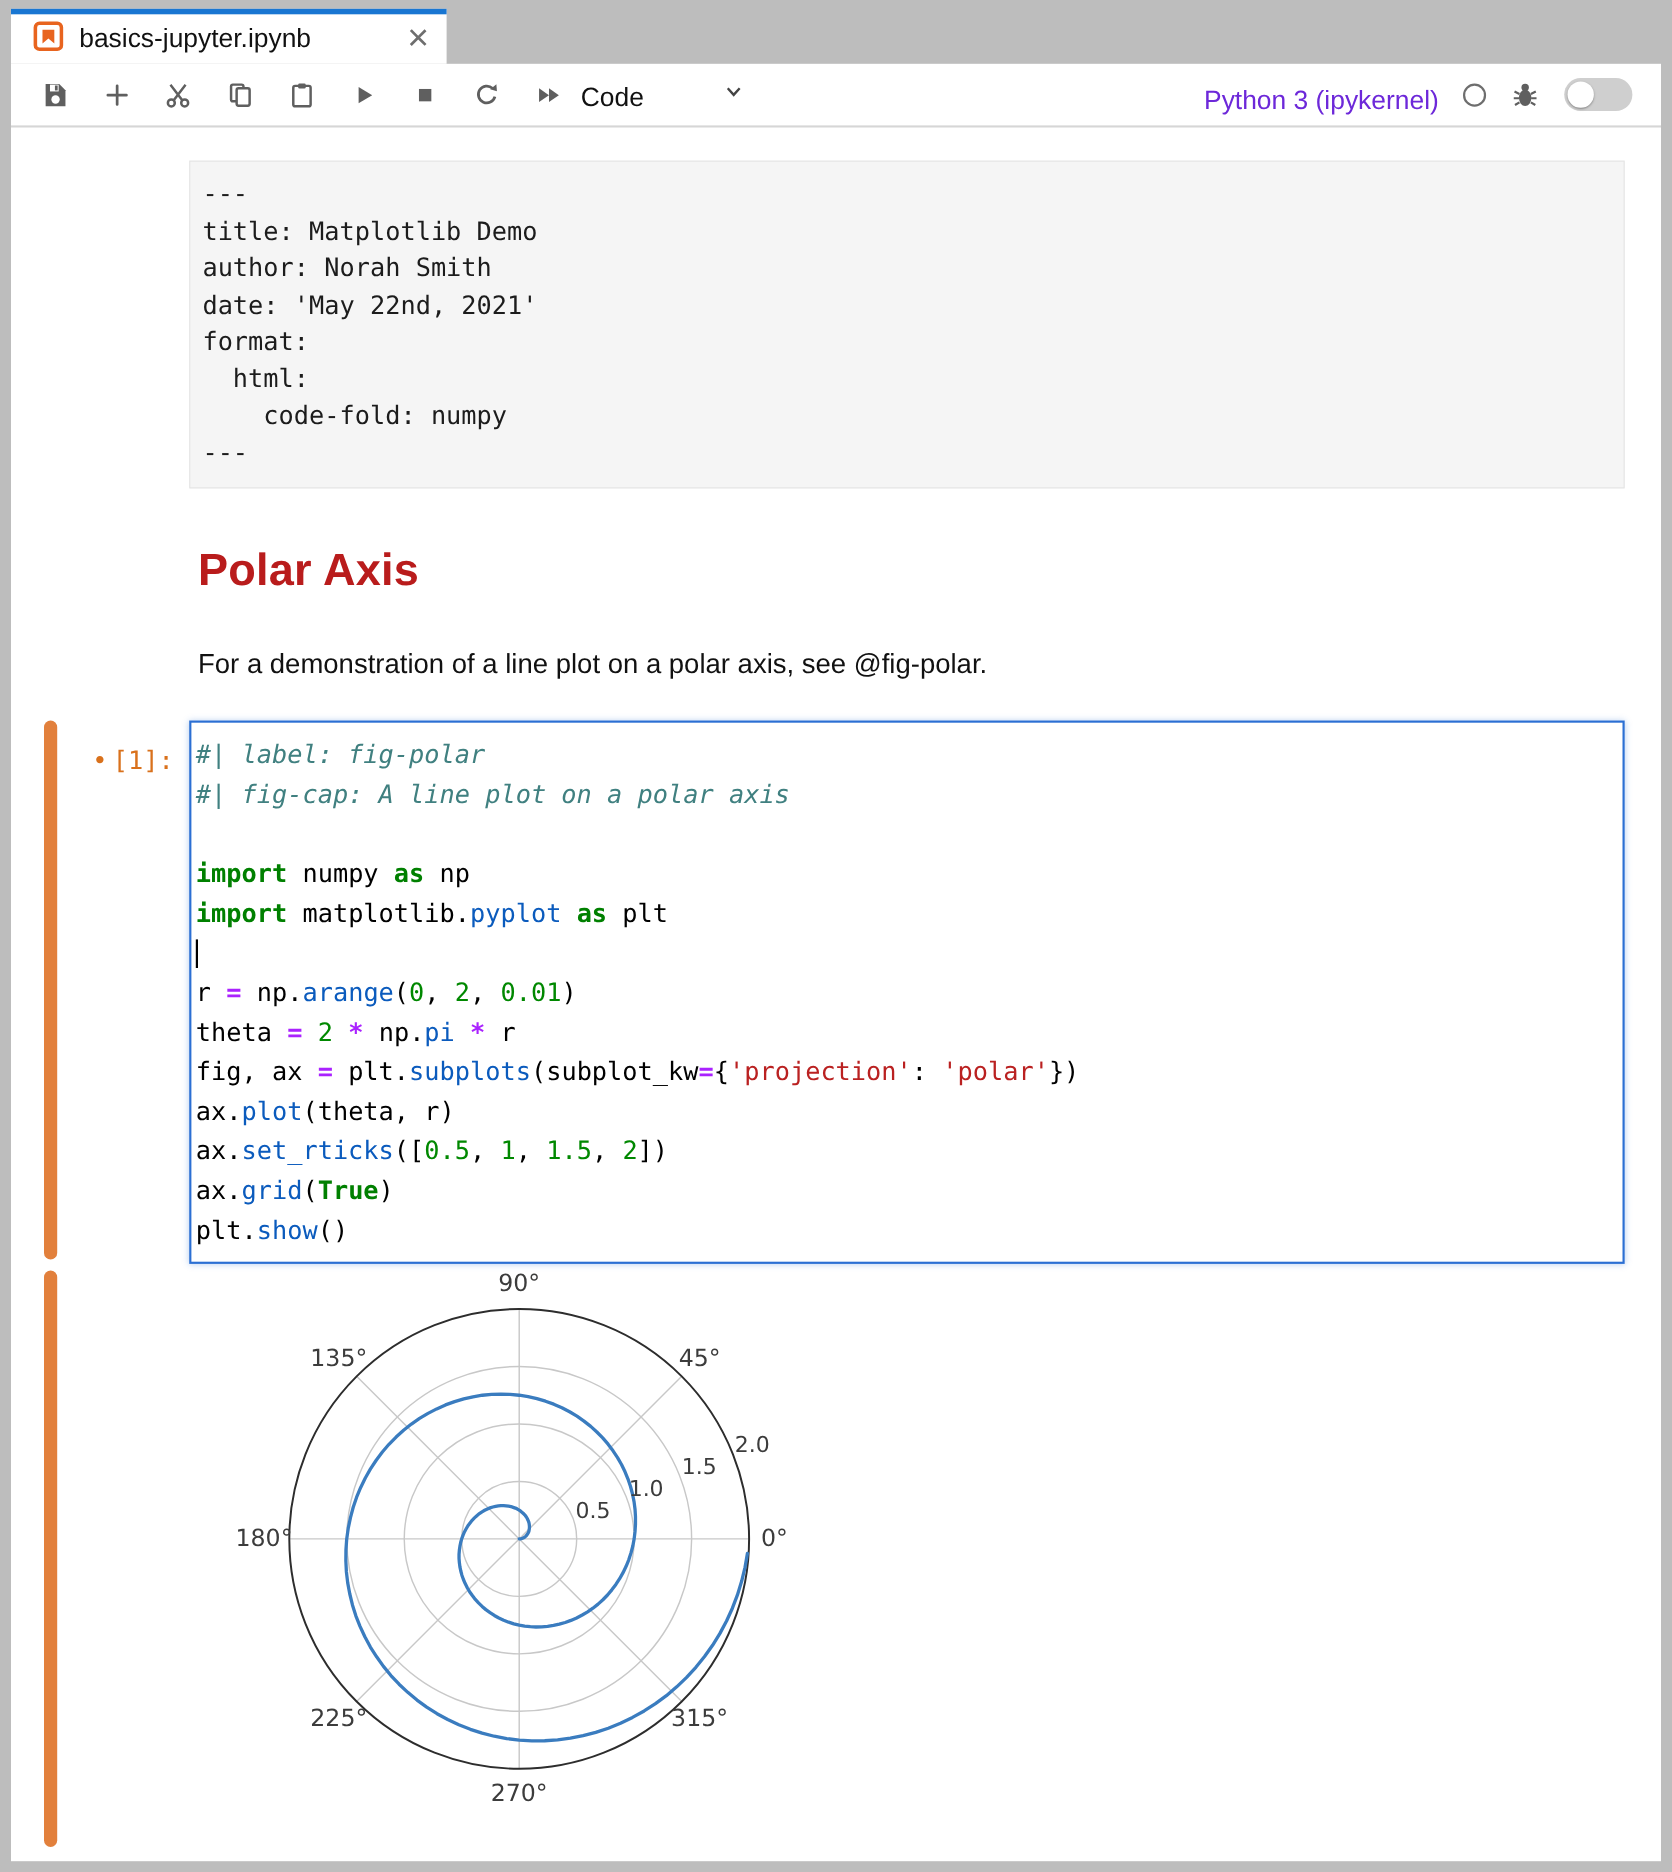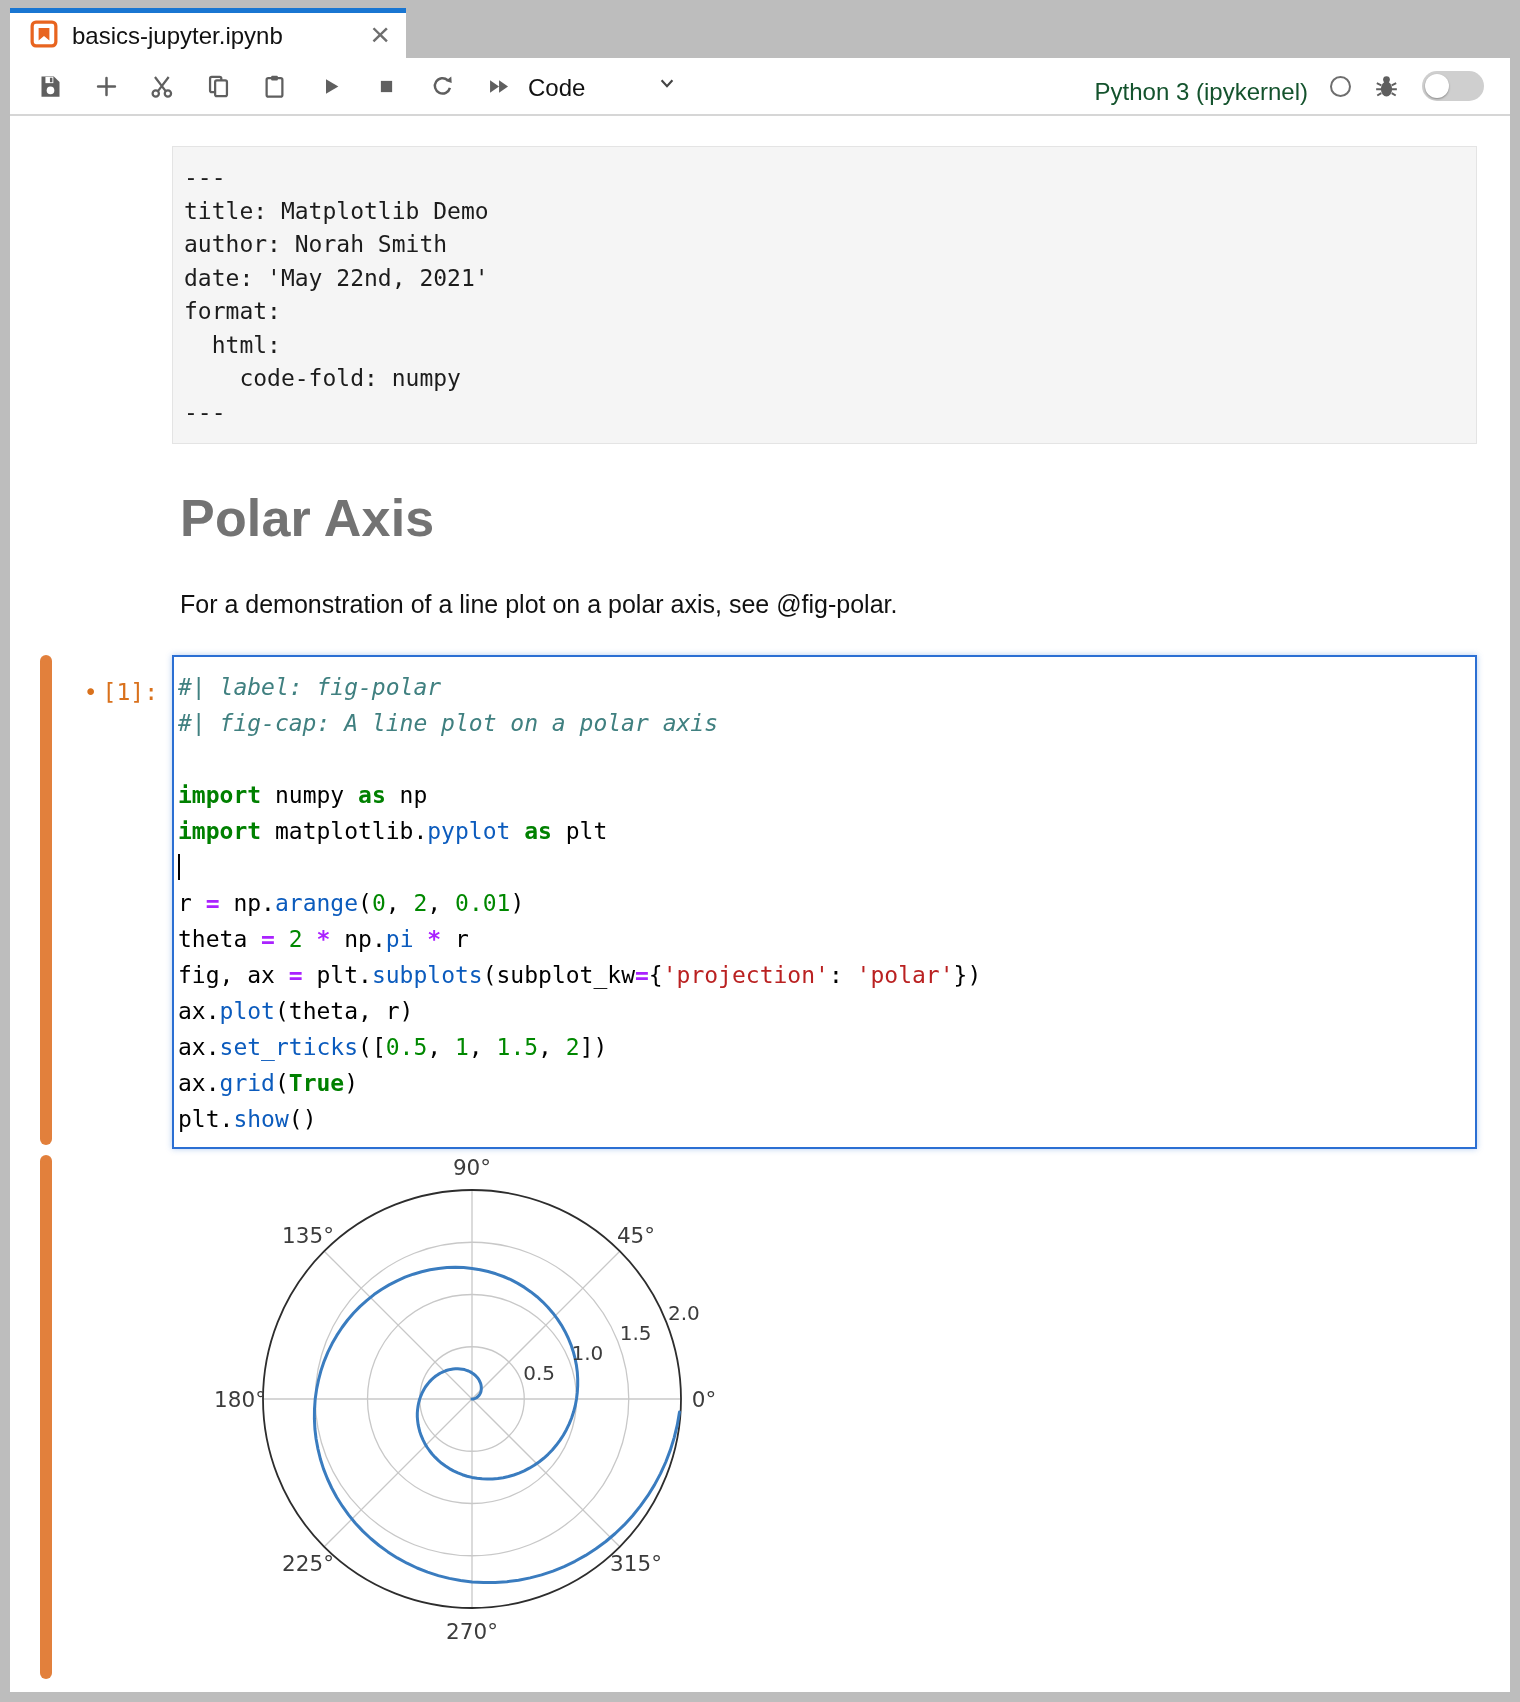--- a/index.html
+++ b/index.html
@@ -16,38 +16,38 @@
   .tab-close{font-size:34px;color:#6e6e6e;line-height:1;font-weight:400;cursor:pointer;margin-top:-3px;}
   
   .toolbar{height:58px;background:#ffffff;display:flex;align-items:center;flex:none;
            border-bottom:2px solid #d6d6d6;padding-left:26px;box-sizing:border-box;}
   .tb-buttons{display:flex;align-items:center;gap:28px;}
   .tb-btn{width:28px;height:28px;border:none;background:none;padding:0;display:flex;
           align-items:center;justify-content:center;cursor:pointer;}
   .celltype{margin-left:16px;width:152px;display:flex;align-items:flex-end;justify-content:space-between;
             font-size:24px;color:#111;cursor:pointer;}
   .tb-right{margin-left:auto;display:flex;align-items:center;gap:22px;padding-right:26px;}
-  .kernel-name{font-size:24px;color:#14532d;cursor:pointer;white-space:nowrap;margin-top:11px;}
+  .kernel-name{font-size:24px;color:#6d28d9;cursor:pointer;white-space:nowrap;margin-top:11px;}
   .kernel-status{width:21px;height:21px;border:2.5px solid #6e6e6e;border-radius:50%;box-sizing:border-box;}
   .toggle{width:62px;height:30px;border-radius:15px;background:#cfcfcf;position:relative;cursor:pointer;}
   .toggle .knob{position:absolute;left:3px;top:3px;width:24px;height:24px;border-radius:50%;background:#fff;
                 box-shadow:0 1px 2px rgba(0,0,0,.35);}
   
   .content{background:#ffffff;flex:1;overflow:hidden;}
   .nbrow{display:flex;}
   .gutter{width:162px;flex:none;position:relative;box-sizing:border-box;}
   .main{width:1305px;flex:none;box-sizing:border-box;}
   .collapser{position:absolute;left:30px;width:12px;border-radius:7px;background:#e2803c;cursor:pointer;}
   
   .row-raw{margin-top:30px;}
   .raw-box{background:#f5f5f5;border:1px solid #e4e4e4;padding:14px 0 14px 11px;
            font-family:"DejaVu Sans Mono",monospace;font-size:23px;line-height:33.5px;color:#1c1c1c;}
   .raw-line{white-space:pre;min-height:33.5px;}
   
-  .md-heading{margin:50px 0 0 0;padding-left:8px;font-size:52px;font-weight:700;color:#737373;
+  .md-heading{margin:50px 0 0 0;padding-left:8px;font-size:41px;font-weight:700;color:#b91c1c;
               line-height:48px;letter-spacing:.2px;}
   .md-para{margin:45px 0 0 0;padding-left:8px;font-size:25px;color:#111;line-height:34px;}
   
   .row-code{margin-top:34px;}
   .prompt{position:absolute;right:14px;top:24px;font-family:"DejaVu Sans Mono",monospace;
           font-size:23px;color:#d9711c;white-space:nowrap;}
   .prompt .bullet{font-size:23px;margin-right:5px;}
   .code-editor{border:2px solid #2b6fd3;box-shadow:0 0 6px rgba(43,111,211,.35);background:#fff;
                padding:12px 12px 10px 4px;font-family:"DejaVu Sans Mono",monospace;
                font-size:23px;line-height:36px;color:#000;cursor:text;}

